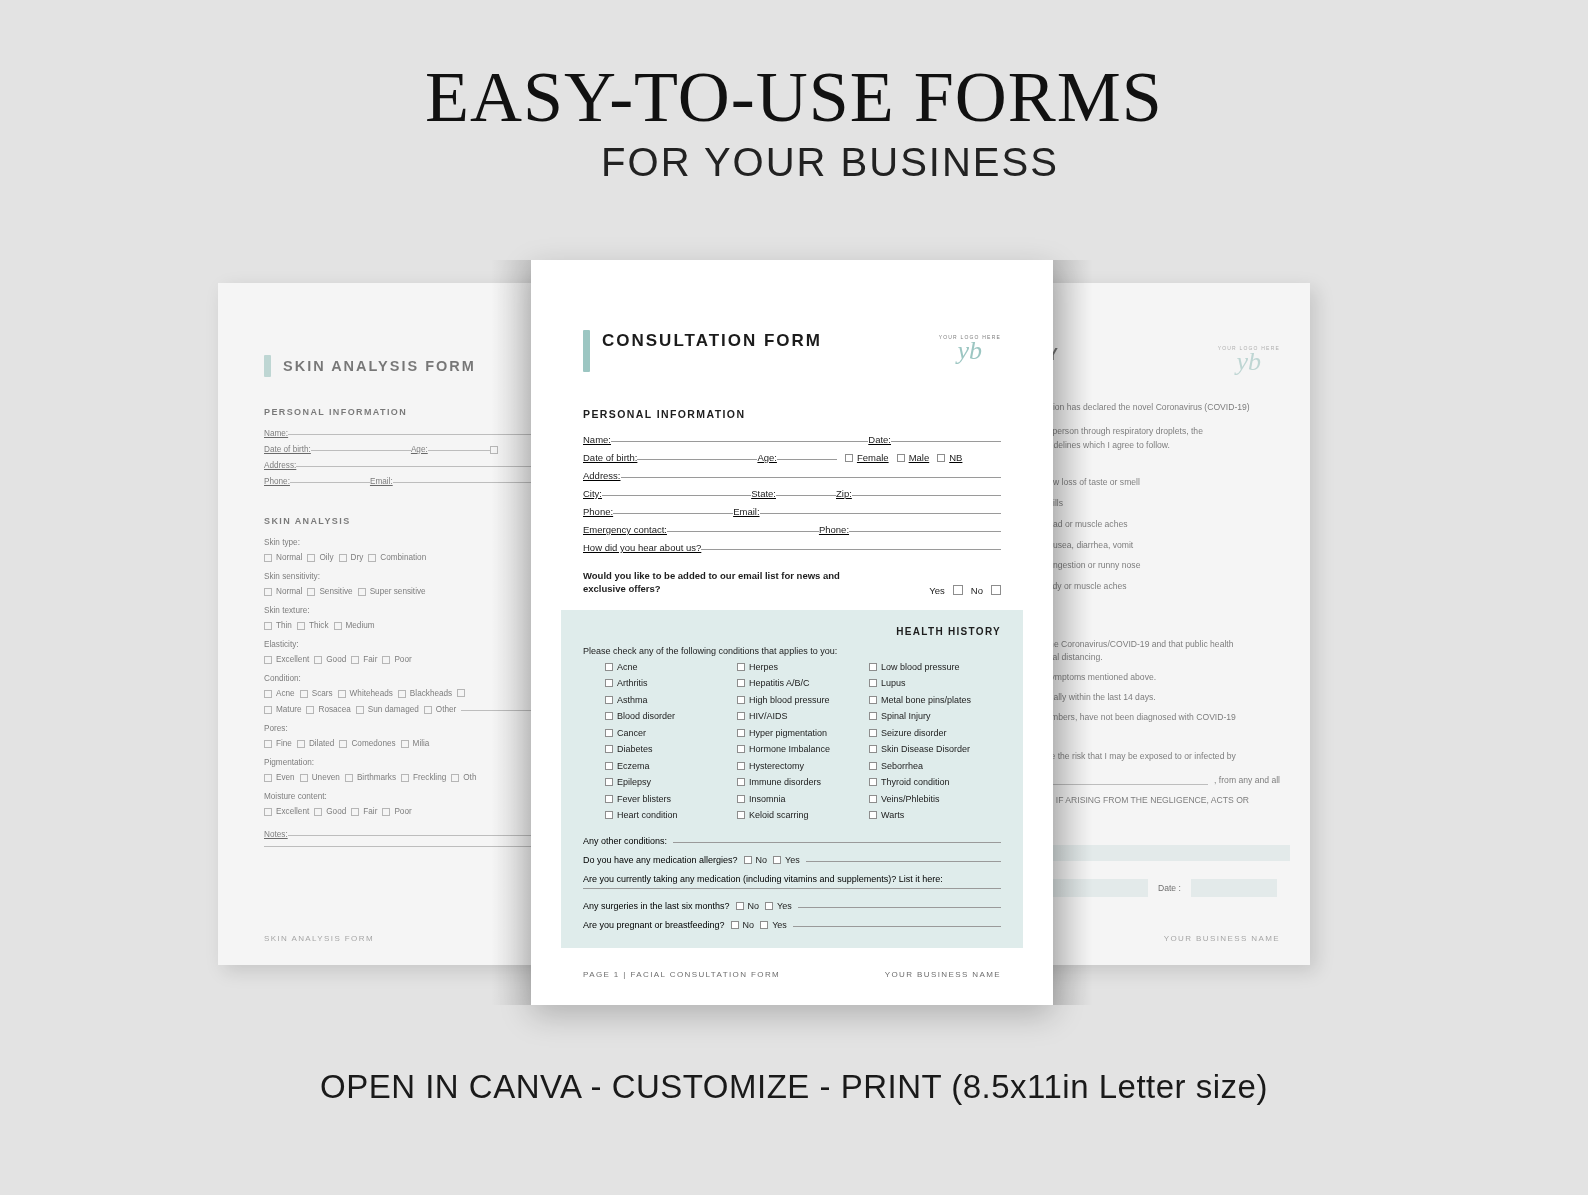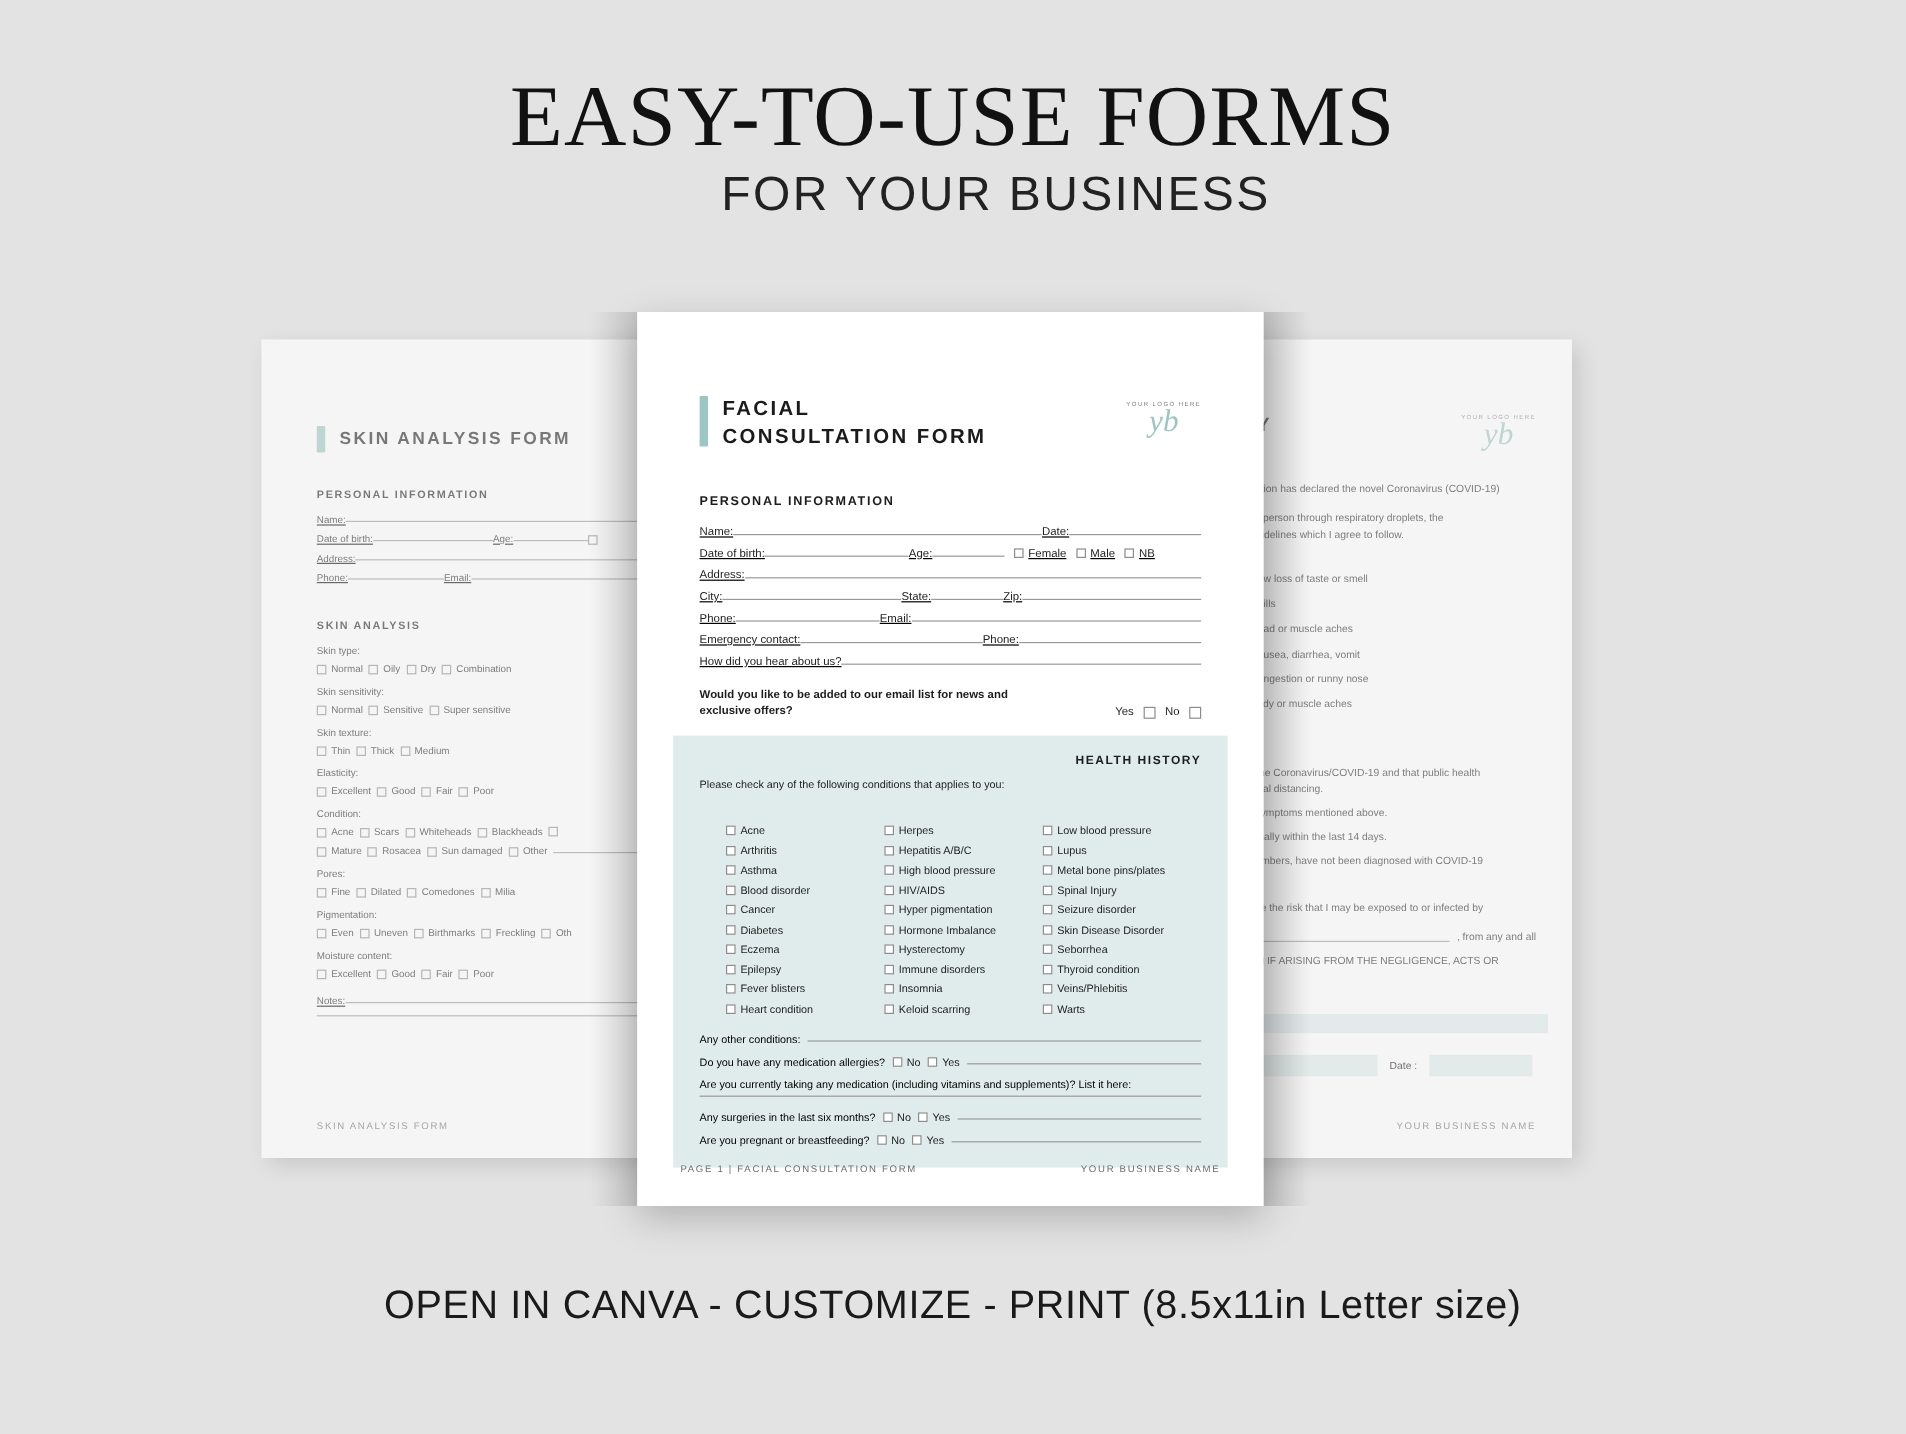--- a/index.html
+++ b/index.html
@@ -176,21 +176,21 @@
     color: #9cc6c2;
     line-height: 1;
   }
   .footer-row {
     position: absolute;
     bottom: 26px;
     left: 0;
     width: 100%;
     display: flex;
     justify-content: space-between;
-    padding: 0 36px;
+    padding: 0 52px;
     box-sizing: border-box;
     font-size: 8px;
     letter-spacing: 1.4px;
     color: #6d6d6d;
   }
 
   
   .c-pad { padding: 0 52px; }
   .c-head {
     display: flex;
@@ -215,21 +215,21 @@
     box-sizing: border-box;
   }
   .health-head {
     font-size: 10px;
     font-weight: bold;
     letter-spacing: 1.3px;
     color: #1d1d1d;
     margin-bottom: 9px;
     text-align: right;
   }
-  .health-intro { font-size: 9px; color: #222; margin-bottom: 28px; }
+  .health-intro { font-size: 9px; color: #222; margin-bottom: 6px; }
   .cond-cols {
     display: flex;
     gap: 0;
     padding-left: 22px;
   }
   .cond-col { flex: 1; }
   .cond-item {
     font-size: 9px;
     color: #222;
     margin-bottom: 6.5px;
@@ -598,21 +598,20 @@
   <div class="dim-overlay"></div>
 </div>
 
 <div class="center-shadow"></div>
 <div class="center-shadow-left"></div>
 
 <div class="sheet sheet-center">
   <div class="c-head">
     <div class="accent-bar" style="height:42px;"></div>
     <div class="form-title c-title">
-      <div>FACIAL</div>
       <div>CONSULTATION FORM</div>
     </div>
     <div class="logo" style="margin-top:4px;">
       <span class="logo-sub">YOUR LOGO HERE</span>
       <span class="logo-mark">yb</span>
     </div>
   </div>
 
   <div class="c-pad">
     <div class="section-head c-section">PERSONAL INFORMATION</div>

